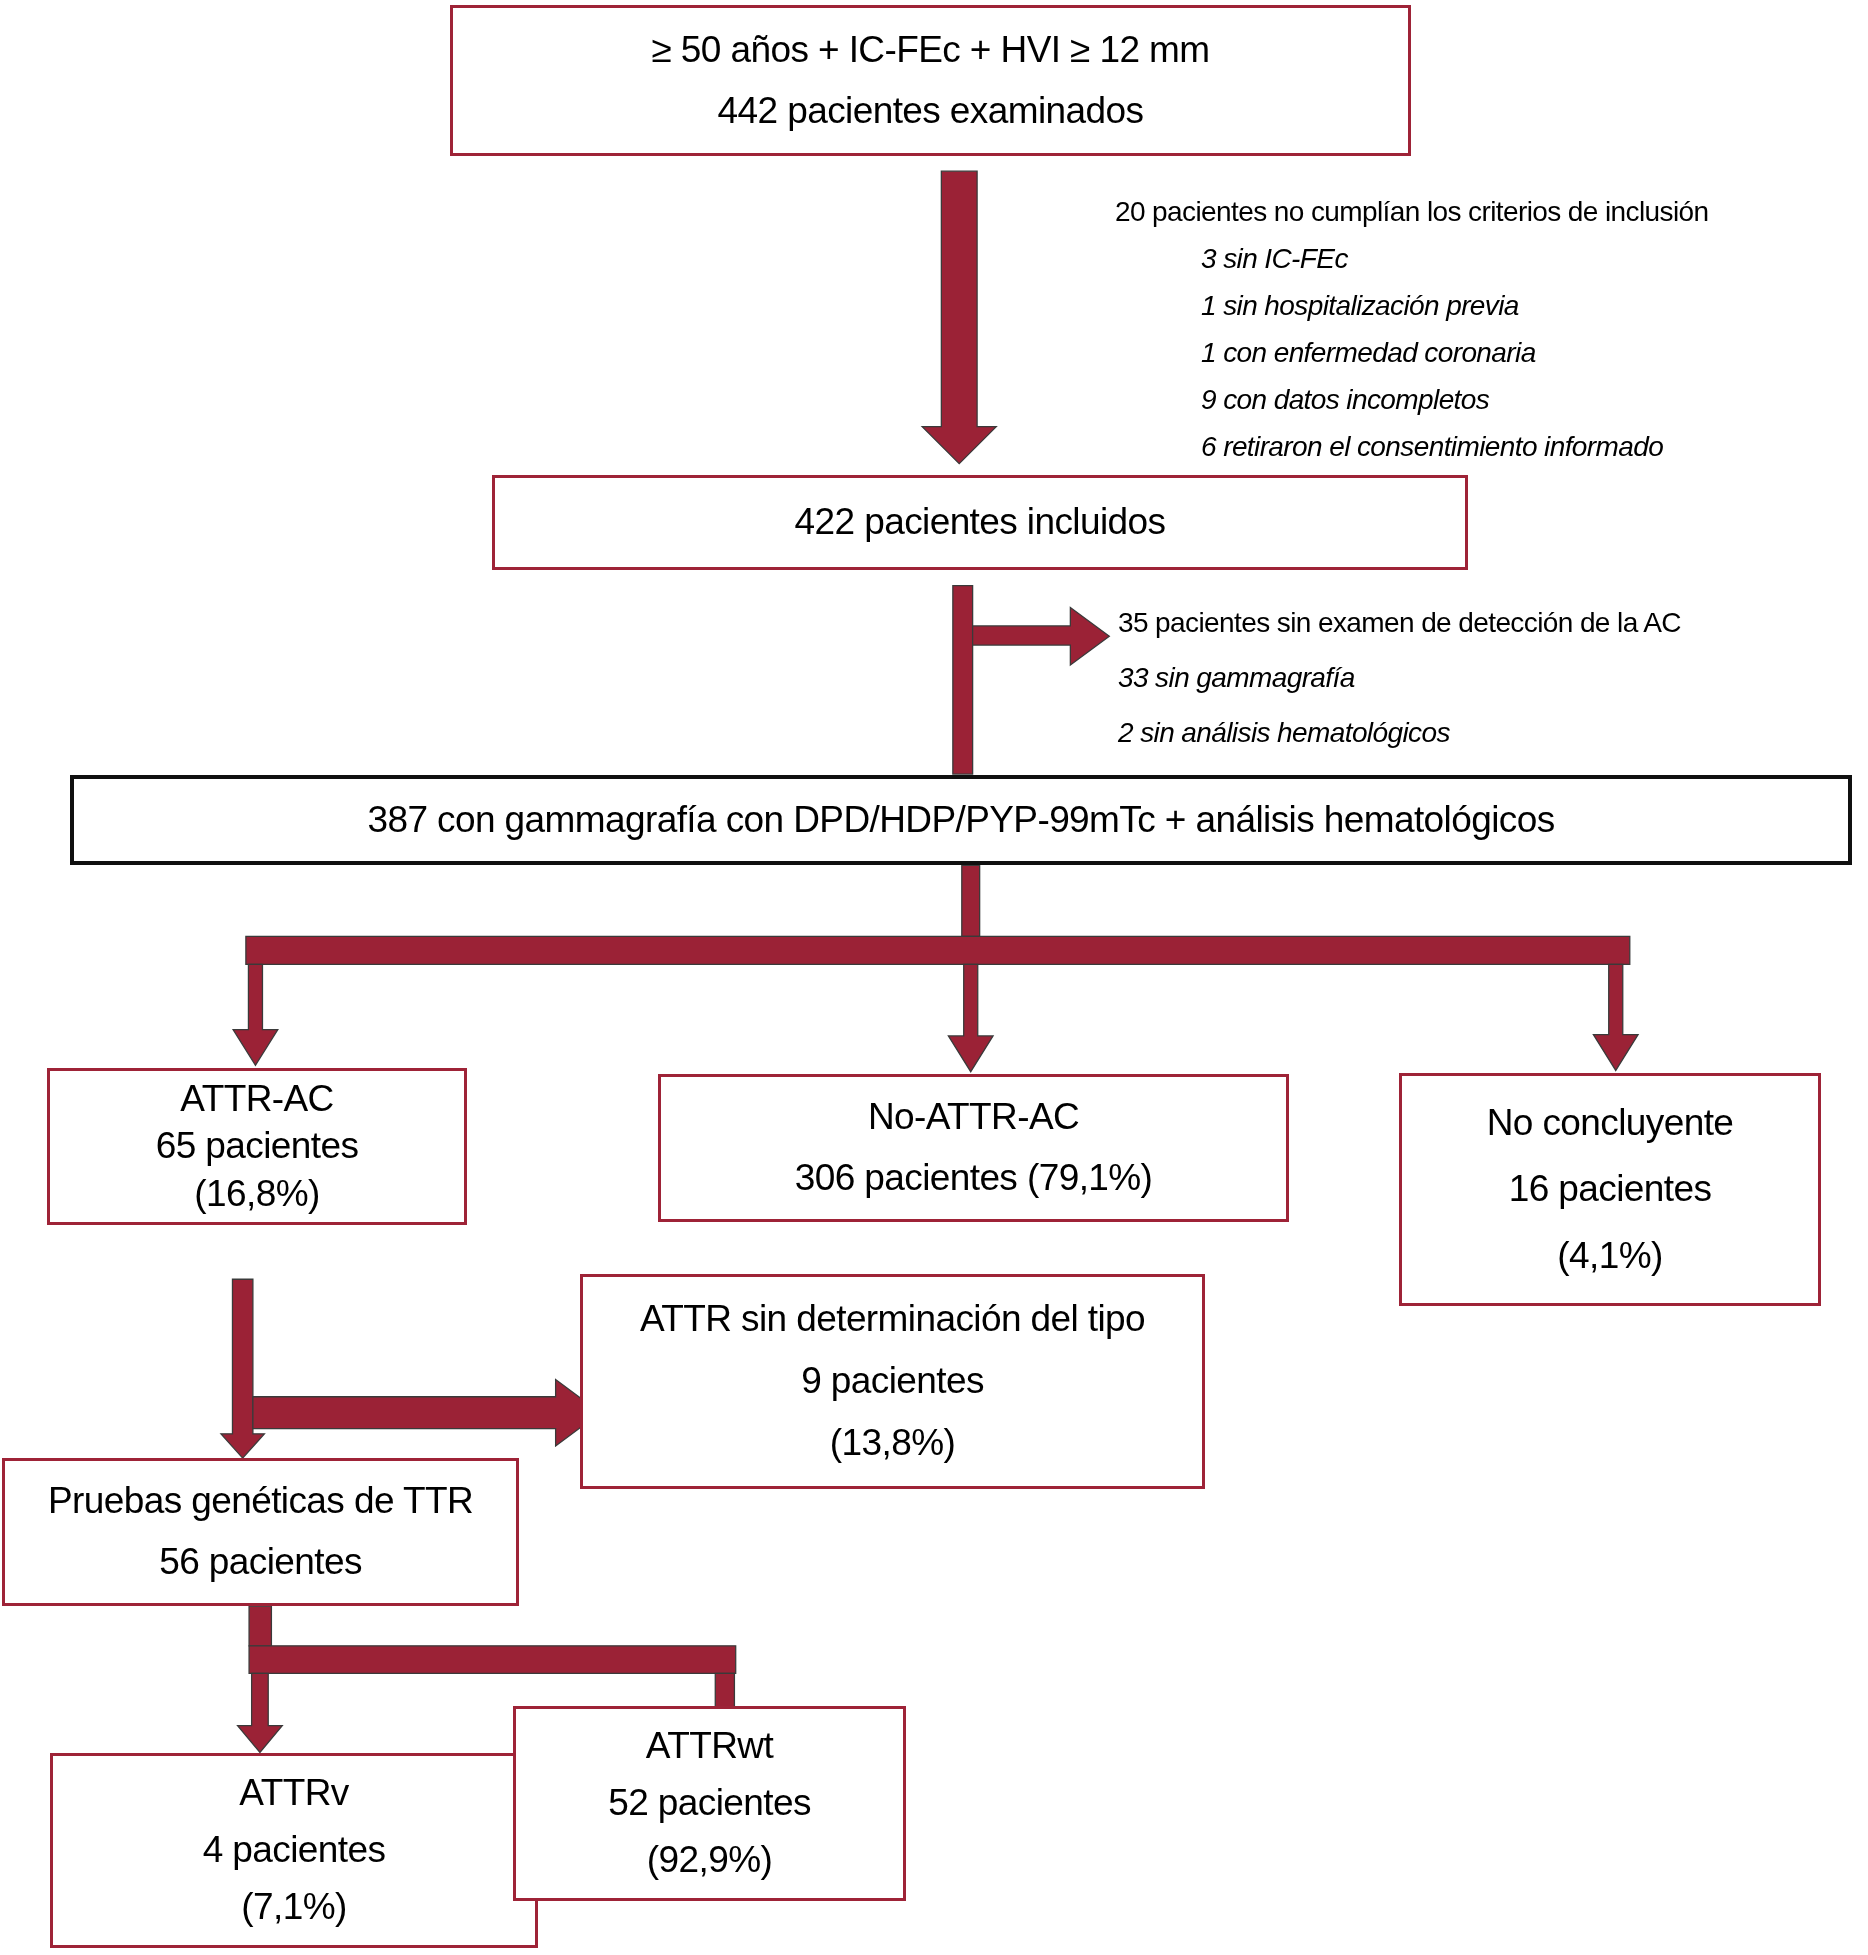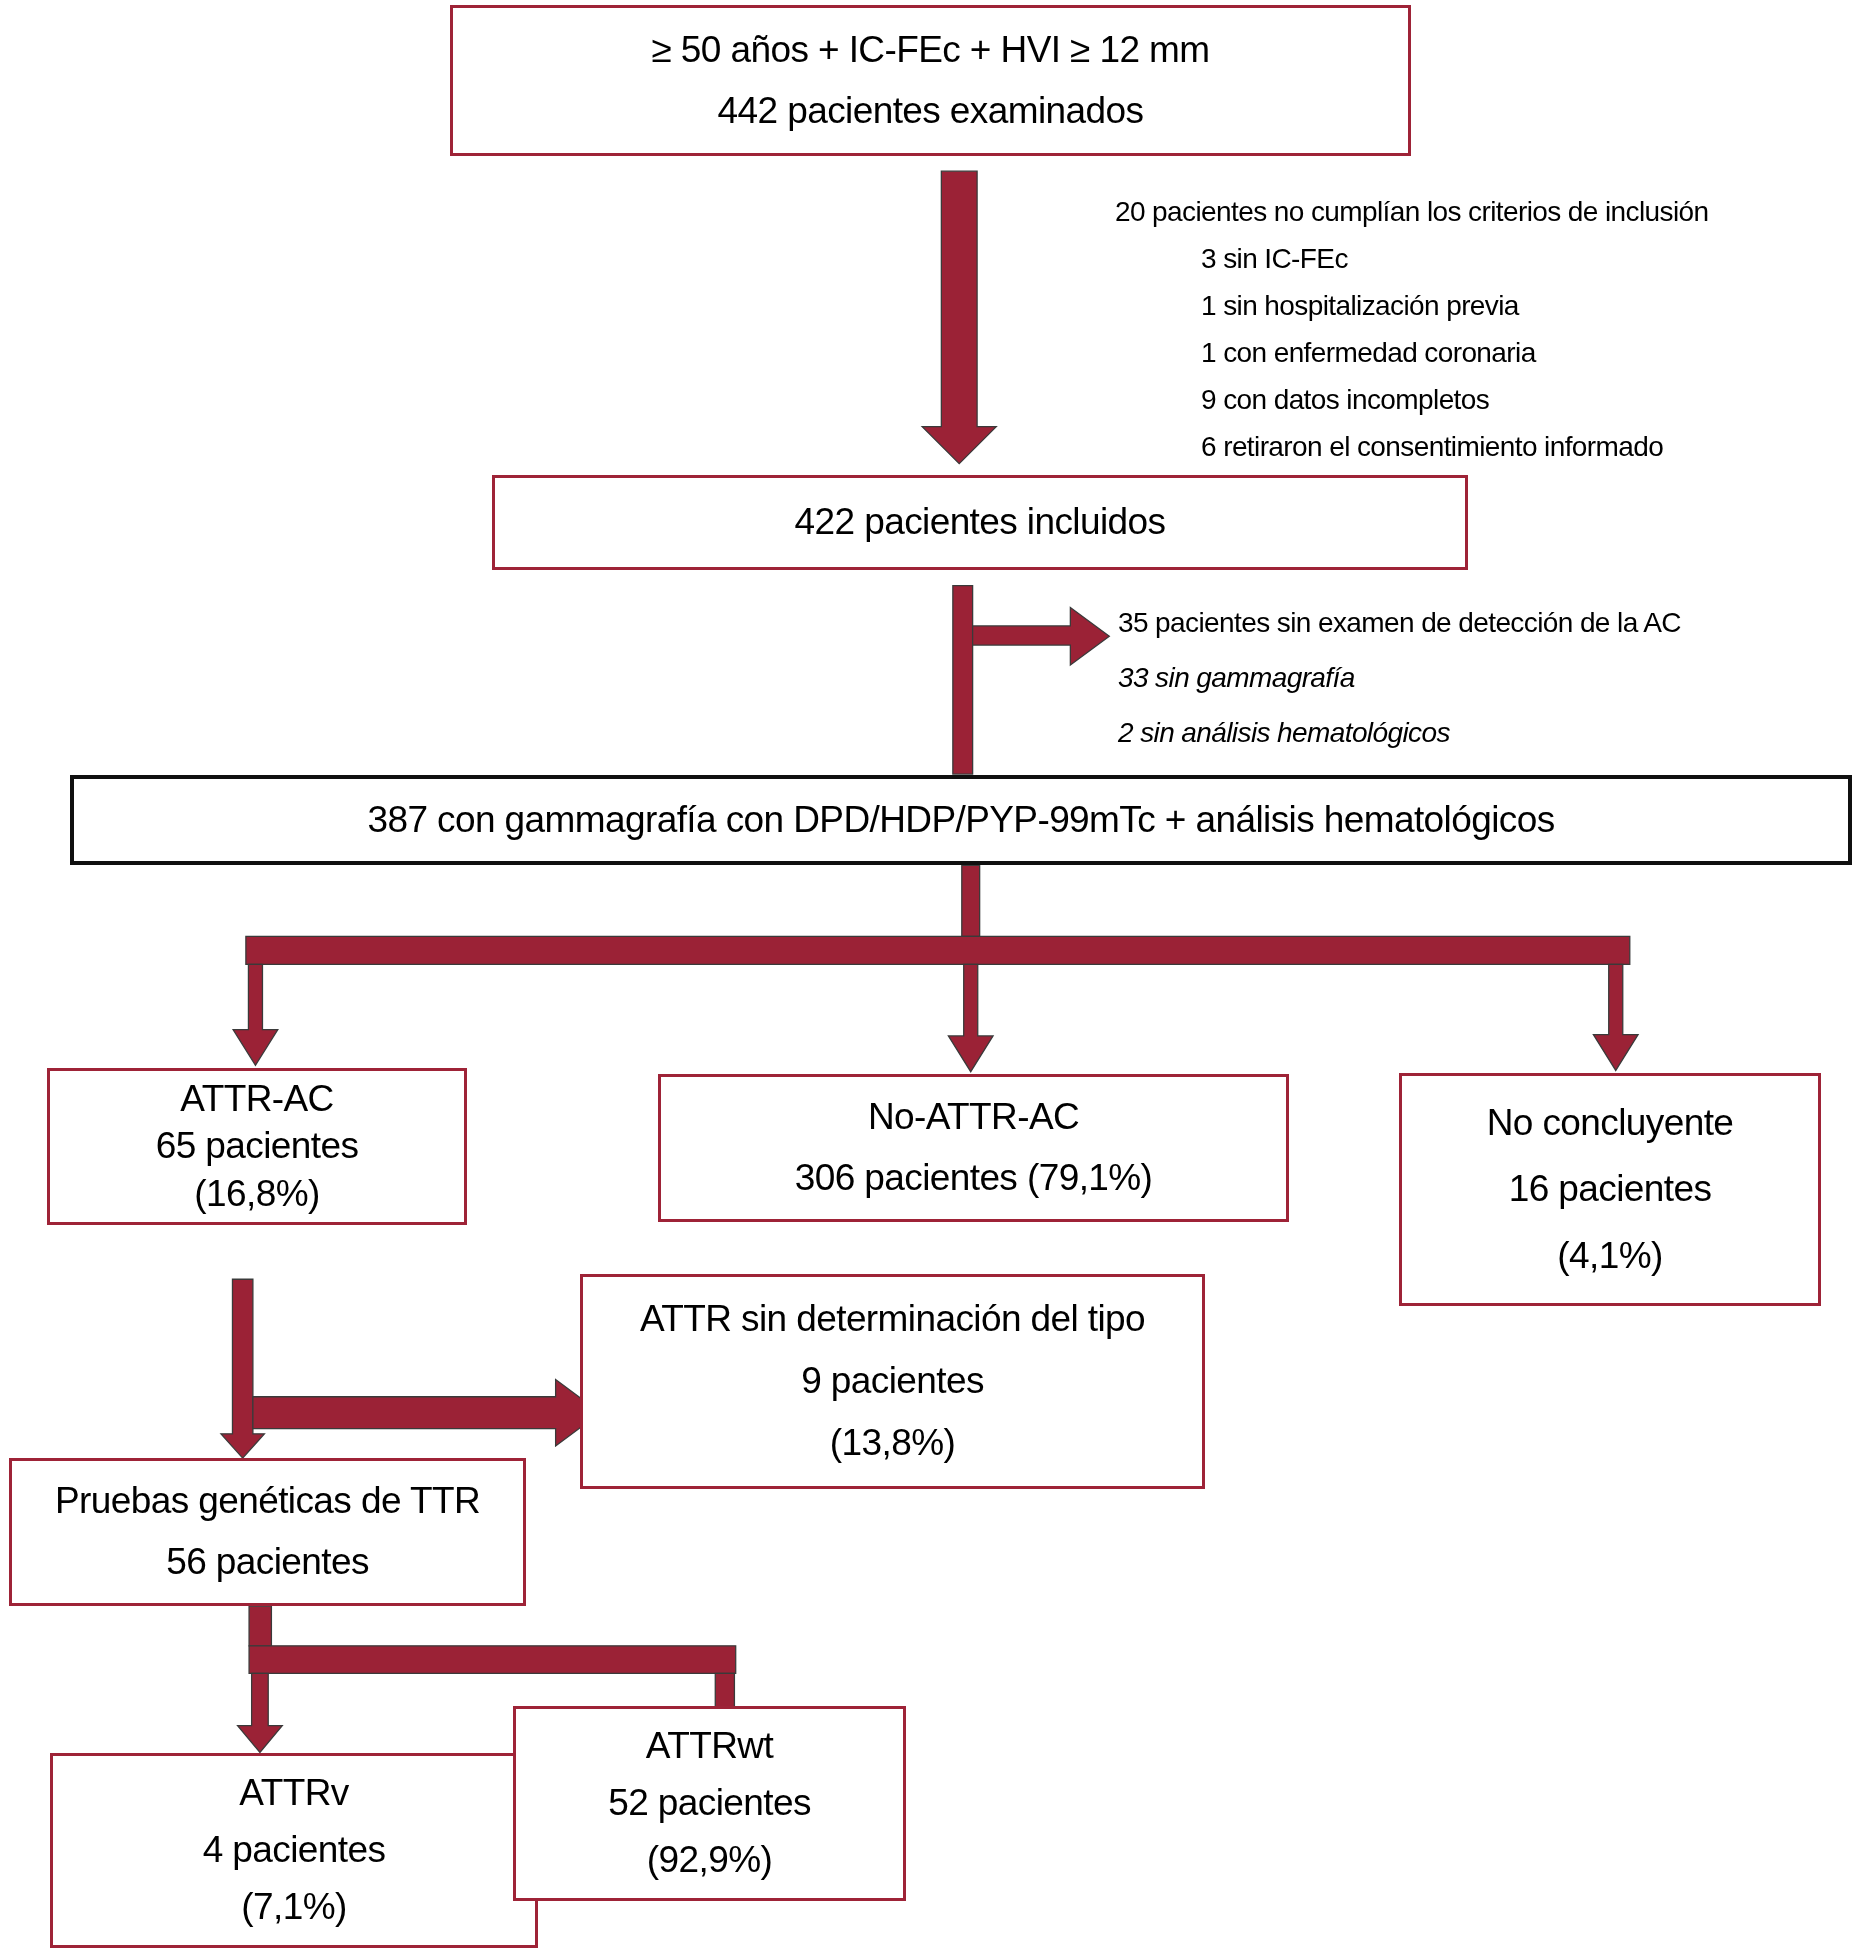--- a/index.html
+++ b/index.html
@@ -26,21 +26,21 @@
     line-height:1.05;
   }
   .box.black{border:4.5px solid #101010;}
   .ann{
     position:absolute;
     font-size:28px;
     letter-spacing:-0.6px;
     line-height:47px;
     white-space:nowrap;
   }
-  .ann .item{padding-left:86px;}
+  .ann .item{font-style:italic;padding-left:86px;}
   .ann2{line-height:55px;}
   .ann2 .item{padding-left:0;}
   .bline{white-space:nowrap;}
 </style>
 </head>
 <body>
 
 <div class="page">
 
   <svg class="connectors" viewBox="0 0 2925 3061" xmlns="http://www.w3.org/2000/svg">
@@ -105,21 +105,21 @@
     <div class="bline">16 pacientes</div>
     <div class="bline">(4,1%)</div>
   </div>
 
   <div class="box" style="left:580px;top:1274px;width:625px;height:215px;">
     <div class="bline">ATTR sin determinación del tipo</div>
     <div class="bline">9 pacientes</div>
     <div class="bline">(13,8%)</div>
   </div>
 
-  <div class="box" style="left:9px;top:1458px;width:517px;height:148px;">
+  <div class="box" style="left:2px;top:1458px;width:517px;height:148px;">
     <div class="bline">Pruebas genéticas de TTR</div>
     <div class="bline">56 pacientes</div>
   </div>
 
   <div class="box" style="left:50px;top:1753px;width:488px;height:195px;">
     <div class="bline">ATTRv</div>
     <div class="bline">4 pacientes</div>
     <div class="bline">(7,1%)</div>
   </div>
 

